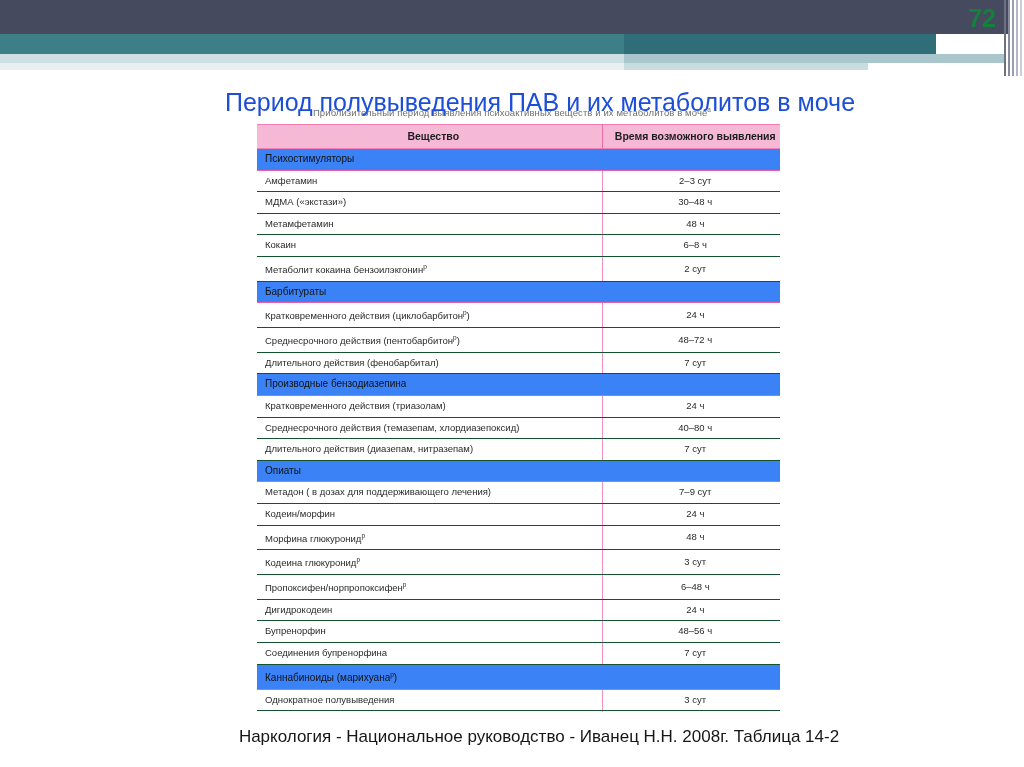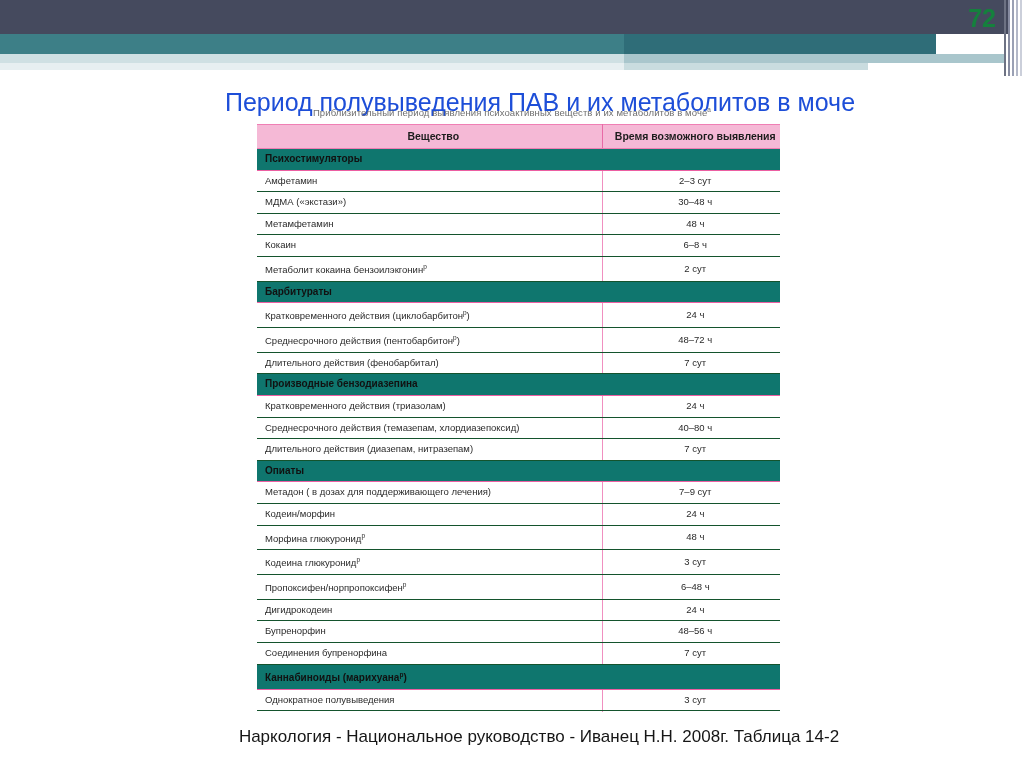--- a/index.html
+++ b/index.html
@@ -187,26 +187,26 @@
     height: 23px;
     line-height: 23px;
     text-align: center;
     border-top: 1px solid #ef7fb4;
     border-bottom: 1px solid #ef7fb4;
   }
   tr.head th.th-name { border-right: 1px solid #e86aa6; }
 
   
   tr.section td {
-    font-weight: bold;
+    font-weight: normal;
     font-size: 10px;
     color: #111111;
     border-top: 1.4px solid #ec5fa2;
     border-bottom: 1.4px solid #ec5fa2;
-    background: #0f766e;
+    background: #3b82f6;
   }
 
   
   tr.data td {
     border-bottom: 1px solid #14532d;
     background: #ffffff;
   }
   tr.data td.c-name {
     border-right: 1px solid #f08fc0;
     text-align: left;

